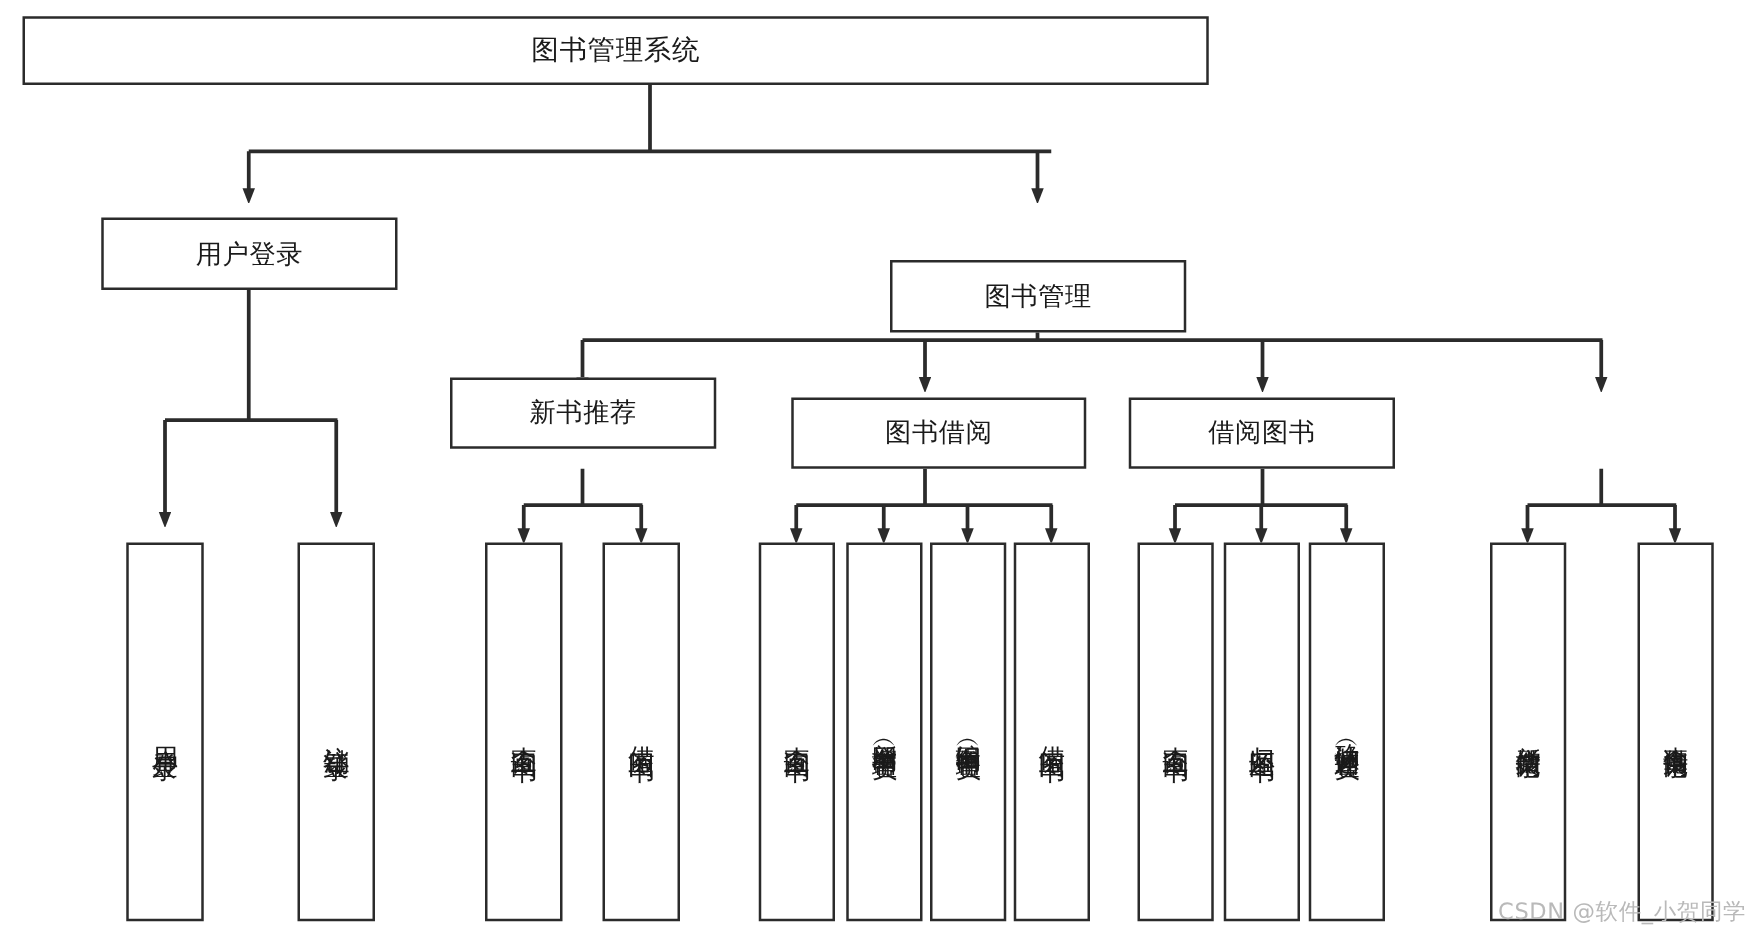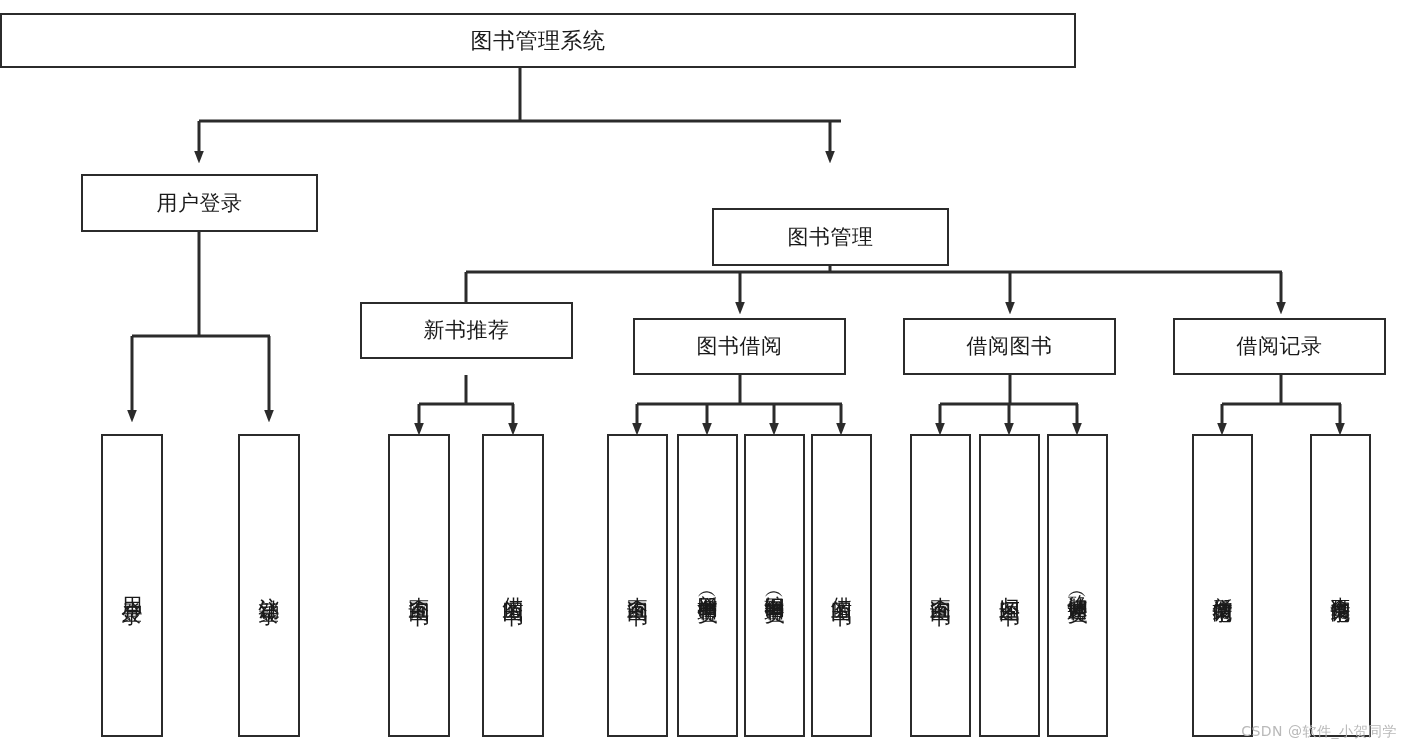--- a/index.html
+++ b/index.html
@@ -65,21 +65,21 @@
     max-height: 100%;
   }
   .node.vert.narrow .label {
     font-size: 20px;
     letter-spacing: 1.5px;
   }
   #watermark {
     position: absolute;
     right: 8px;
     bottom: 6px;
-    font-size: 14px;
+    font-size: 18px;
     color: #b9b9b9;
     white-space: nowrap;
     letter-spacing: 0.5px;
   }
 </style>
 </head>
 <body>
 
 <div id="canvas">
 
@@ -126,43 +126,40 @@
       <path d="M1009,404 L1009,424" marker-end="url(#arrow)"></path>
       <path d="M1077,404 L1077,424" marker-end="url(#arrow)"></path>
 
       <path d="M1281,375 L1281,404"></path>
       <path d="M1222,404 L1341,404"></path>
       <path d="M1222,404 L1222,424" marker-end="url(#arrow)"></path>
       <path d="M1340,404 L1340,424" marker-end="url(#arrow)"></path>
     </g>
   </svg>
 
-  <div class="node horiz root" style="left:0; top:13px; width:1076px; height:55px;">
+  <div class="node horiz root" style="left:18px; top:13px; width:949px; height:55px;">
     <span class="label">图书管理系统</span>
   </div>
 
   <div class="node horiz" style="left:81px; top:174px; width:237px; height:58px;">
     <span class="label">用户登录</span>
   </div>
   <div class="node horiz" style="left:712px; top:174px; width:237px; height:58px;margin-top:34px;">
     <span class="label">图书管理</span>
   </div>
 
   <div class="node horiz" style="left:360px; top:302px; width:213px; height:57px;">
     <span class="label">新书推荐</span>
   </div>
-  <div class="node horiz" style="left:633px; top:318px; width:213px; height:57px;">
+  <div class="node horiz" style="left:633px; top:318px; width:236px; height:57px;">
     <span class="label">图书借阅</span>
   </div>
   <div class="node horiz" style="left:903px; top:318px; width:213px; height:57px;">
     <span class="label">借阅图书</span>
   </div>
-  <div class="node horiz" style="left:1173px; top:318px; width:213px; height:57px;">
-    <span class="label">借阅记录</span>
-  </div>
 
   <div class="node vert" style="left:101px; top:434px; width:62px; height:303px;">
     <span class="label">用户登录</span>
   </div>
   <div class="node vert" style="left:238px; top:434px; width:62px; height:303px;">
     <span class="label">注销登录</span>
   </div>
 
   <div class="node vert" style="left:388px; top:434px; width:62px; height:303px;">
     <span class="label">查询图书</span>

